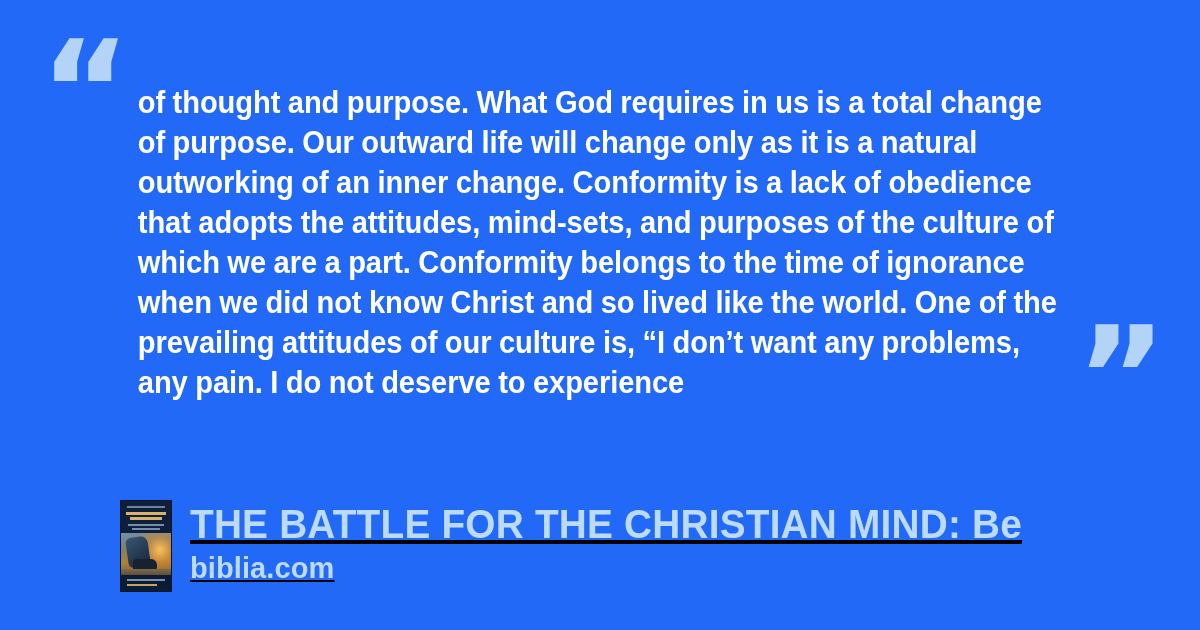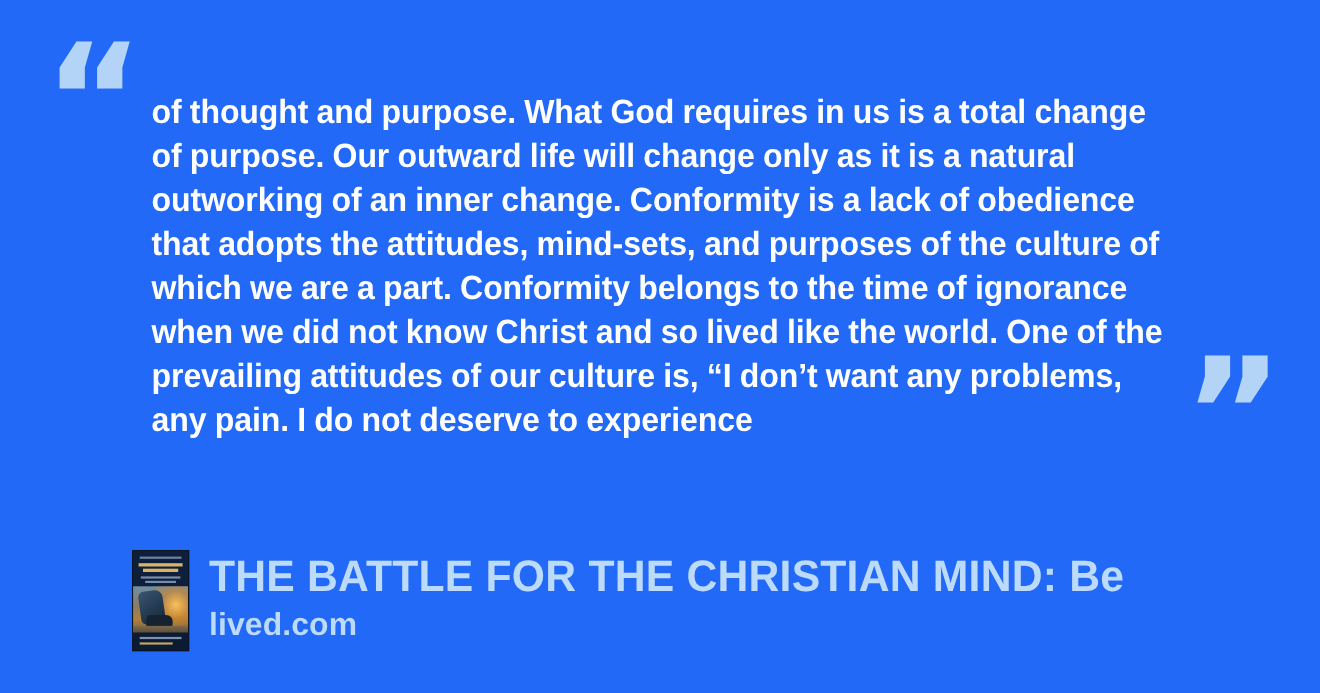--- a/index.html
+++ b/index.html
@@ -171,20 +171,21 @@
     position: absolute;
     left: 6px; right: 14px; bottom: 5px;
     height: 2px;
     background: #d9b36a;
     opacity: .9;
   }
 
   .footer-text {
     margin-left: 18px;
     padding-top: 2px;
+    text-decoration: underline;
   }
   .book-title {
     margin: 0;
     color: #bcdafa;
     font-family: "Liberation Sans Narrow", "Liberation Sans", sans-serif;
     font-weight: 700;
     font-size: 40px;
     line-height: 44px;
     letter-spacing: 0.2px;
     white-space: nowrap;
@@ -228,18 +229,18 @@
       <div class="bc-boot"></div>
       <div class="bc-boot2"></div>
       <div class="bc-ground"></div>
       <div class="bc-bottom"></div>
       <div class="bc-foot1"></div>
       <div class="bc-foot2"></div>
     </div>
 
     <div class="footer-text">
       <h1 class="book-title">THE BATTLE FOR THE CHRISTIAN MIND: Be</h1>
-      <div class="site-name">lived.com</div>
+      <div class="site-name">biblia.com</div>
     </div>
 
   </div>
 
 </div>
 
 </body></html>

